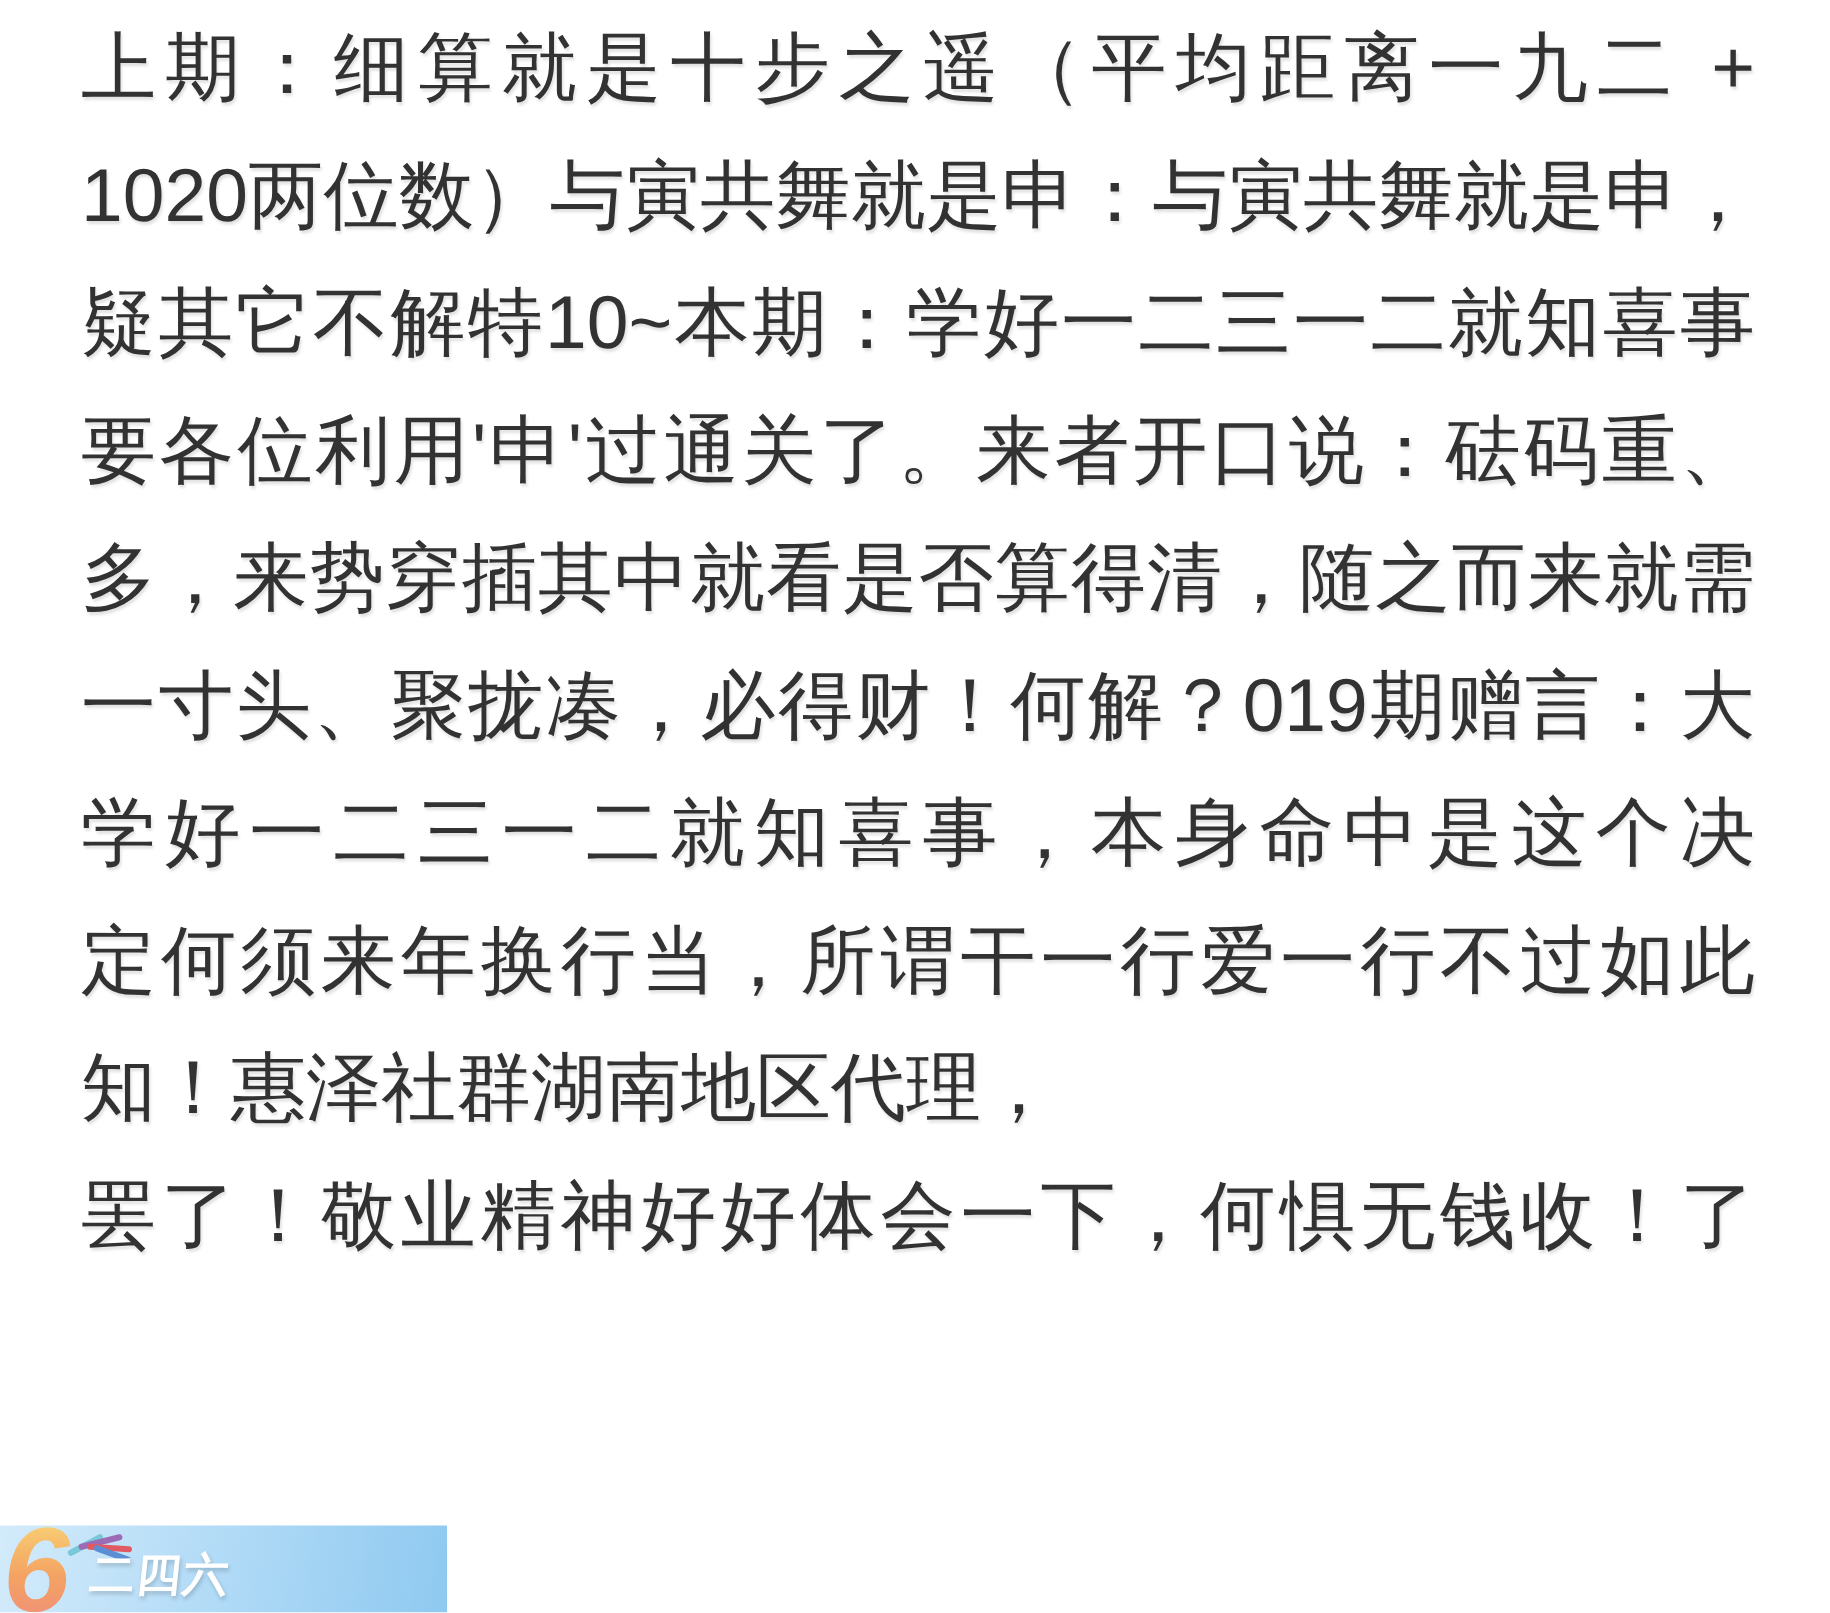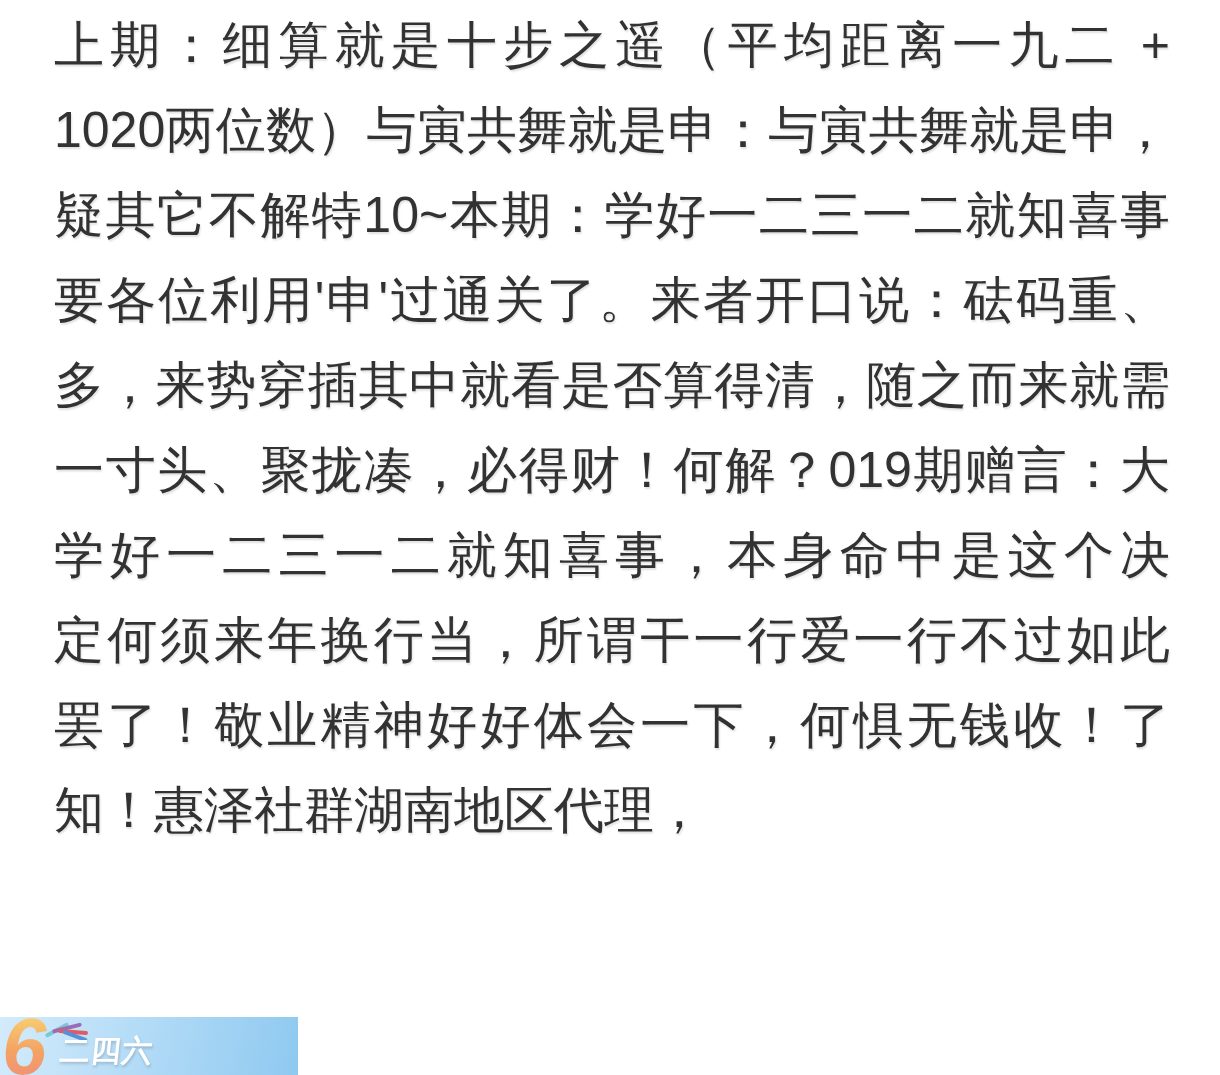--- a/index.html
+++ b/index.html
@@ -99,22 +99,22 @@
 
   <div class="article">
     <div class="line">上期：细算就是十步之遥（平均距离一九二 +</div>
     <div class="line">1020两位数）与寅共舞就是申：与寅共舞就是申，</div>
     <div class="line">疑其它不解特10~本期：学好一二三一二就知喜事</div>
     <div class="line">要各位利用'申'过通关了。来者开口说：砝码重、</div>
     <div class="line">多，来势穿插其中就看是否算得清，随之而来就需</div>
     <div class="line">一寸头、聚拢凑，必得财！何解？019期赠言：大</div>
     <div class="line">学好一二三一二就知喜事，本身命中是这个决</div>
     <div class="line">定何须来年换行当，所谓干一行爱一行不过如此</div>
+    <div class="line last">知！惠泽社群湖南地区代理，</div>
     <div class="line">罢了！敬业精神好好体会一下，何惧无钱收！了</div>
-    <div class="line last">知！惠泽社群湖南地区代理，</div>
   </div>
 
   <div class="badge">
     <span class="six">6</span>
     <svg class="streaks" viewBox="0 0 52 26">
       <rect class="streak" x="2" y="10" width="26" height="4" rx="2" transform="rotate(-28 15 12)" fill="#7ac7d7"></rect>
       <rect class="streak" x="10" y="8" width="30" height="4" rx="2" transform="rotate(-14 25 10)" fill="#9b6bb5"></rect>
       <rect class="streak" x="16" y="12" width="30" height="4" rx="2" transform="rotate(4 31 14)" fill="#e05a63"></rect>
       <rect class="streak" x="20" y="16" width="26" height="4" rx="2" transform="rotate(20 33 18)" fill="#5a8fd4"></rect>
     </svg>

